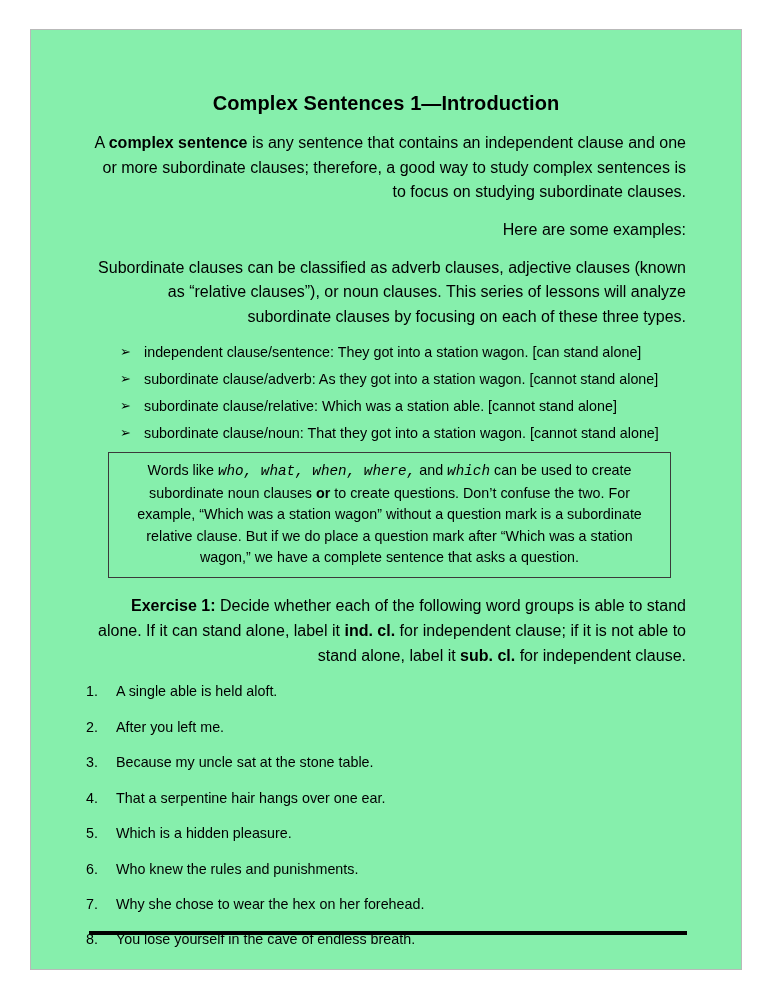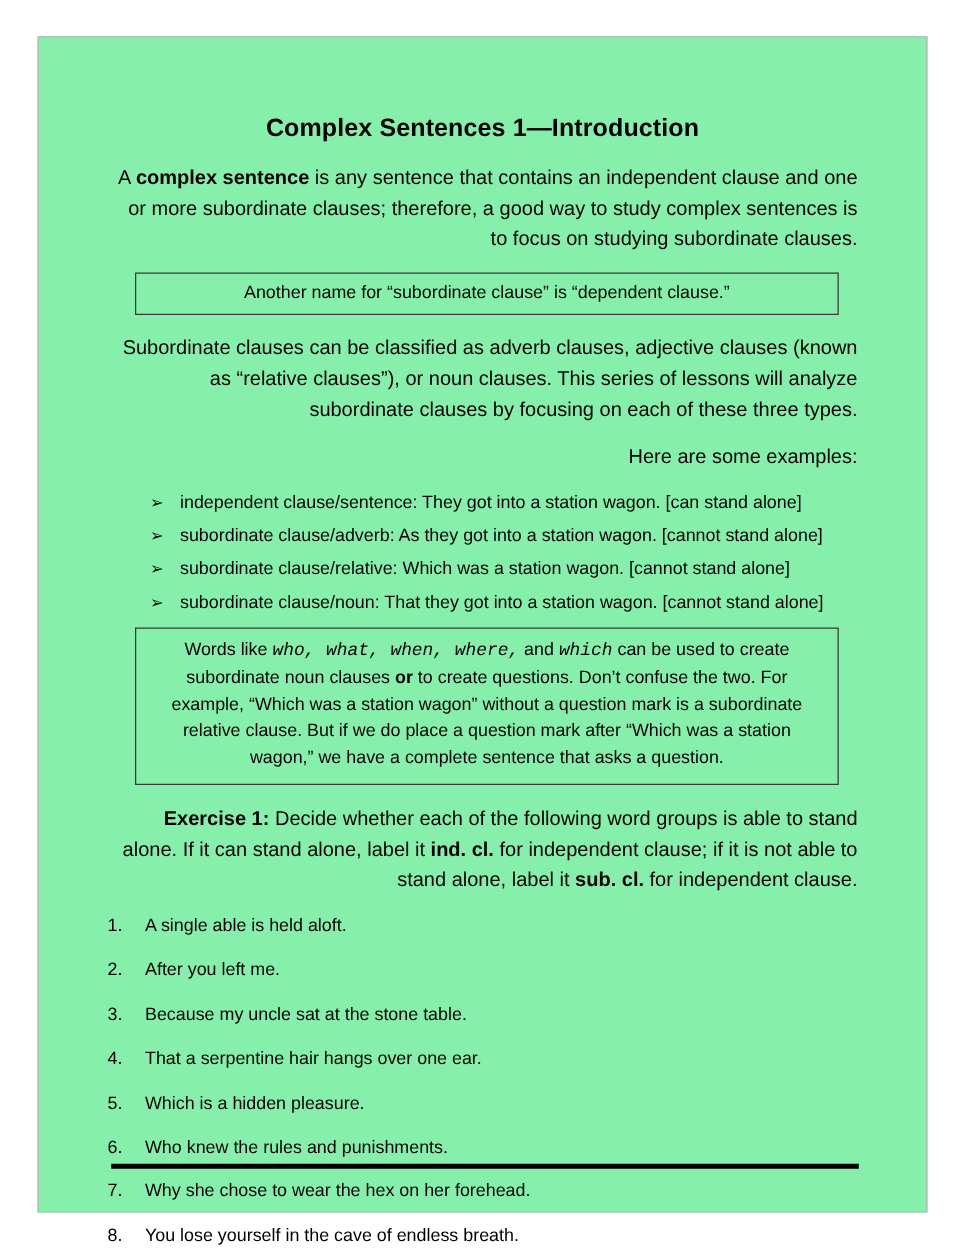--- a/index.html
+++ b/index.html
@@ -119,40 +119,37 @@
 <body>
 
 <div class="page">
 
   <div class="content">
 
     <h1 class="title">Complex Sentences 1—Introduction</h1>
 
     <p class="para"><span>A </span><b>complex sentence</b><span> is any sentence that contains an independent clause and one or more subordinate clauses; therefore, a good way to study complex sentences is to focus on studying subordinate clauses.</span></p>
 
-    <div class="callout">
-      <span>Another name for “subordinate clause” is “dependent clause.”</span>
-    </div>
+
+    <p class="para">Here are some examples:</p>
 
     <p class="para">Subordinate clauses can be classified as adverb clauses, adjective clauses (known as “relative clauses”), or noun clauses. This series of lessons will analyze subordinate clauses by focusing on each of these three types.</p>
 
-    <p class="para">Here are some examples:</p>
-
     <ul class="bullets">
       <li>
         <span class="arrow">➢</span>
         <span>independent clause/sentence: They got into a station wagon. [can stand alone]</span>
       </li>
       <li>
         <span class="arrow">➢</span>
         <span>subordinate clause/adverb: As they got into a station wagon. [cannot stand alone]</span>
       </li>
       <li>
         <span class="arrow">➢</span>
-        <span>subordinate clause/relative: Which was a station wagon. [cannot stand alone]</span>
+        <span>subordinate clause/relative: Which was a station able. [cannot stand alone]</span>
       </li>
       <li>
         <span class="arrow">➢</span>
         <span>subordinate clause/noun: That they got into a station wagon. [cannot stand alone]</span>
       </li>
     </ul>
 
     <div class="callout block">
       <span>Words like </span><i>who, what, when, where,</i><span> and </span><i>which</i><span> can be used to create subordinate noun clauses </span><b>or</b><span> to create questions. Don’t confuse the two. For example, “Which was a station wagon” without a question mark is a subordinate relative clause. But if we do place a question mark after “Which was a station wagon,” we have a complete sentence that asks a question.</span>
     </div>

